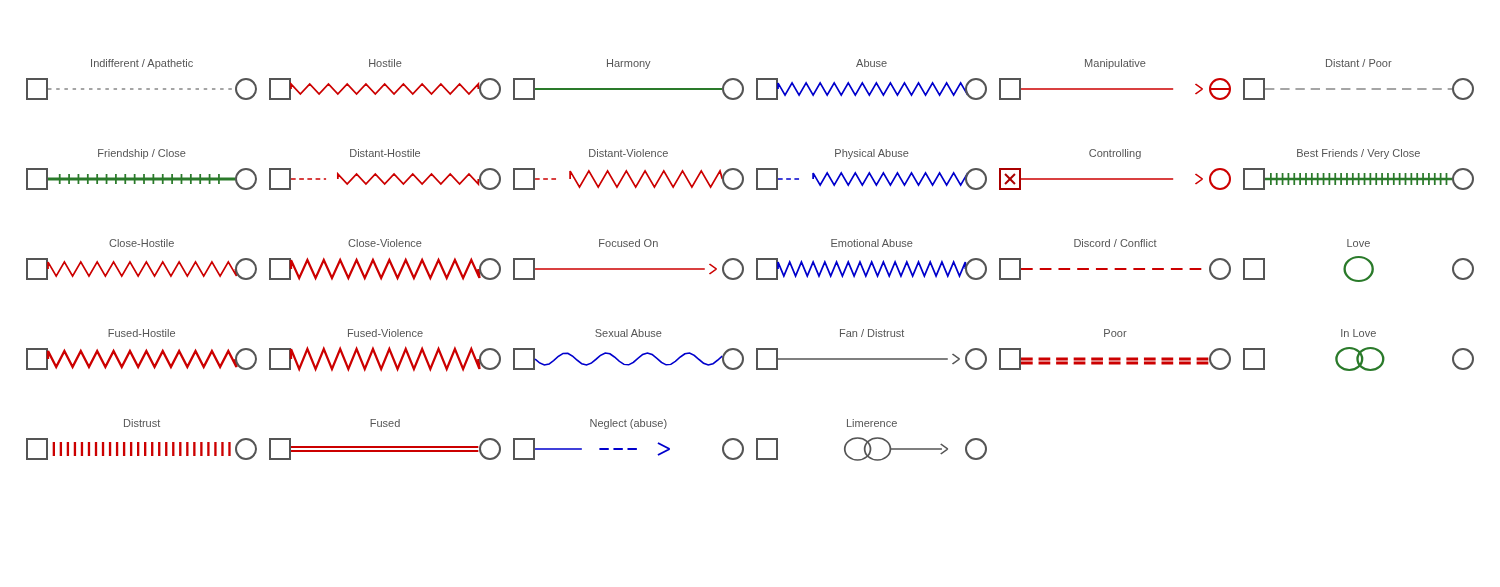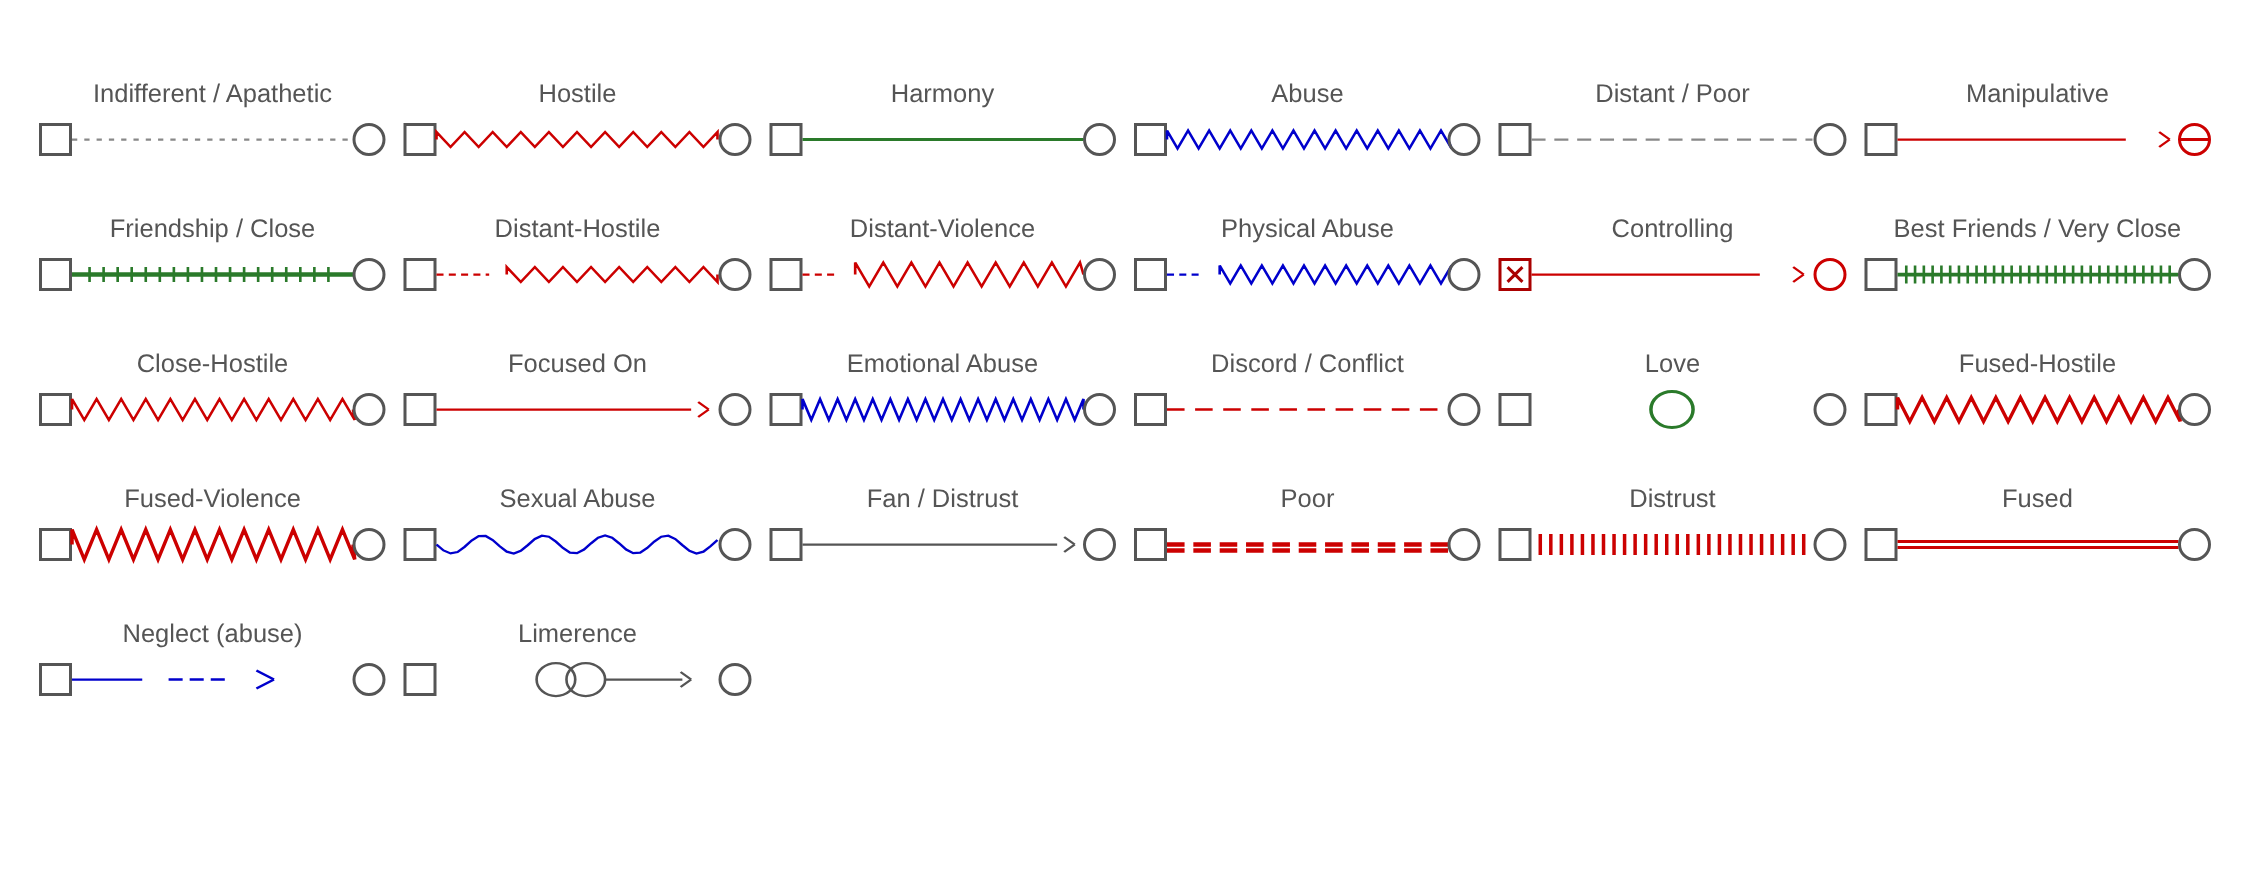--- a/index.html
+++ b/index.html
@@ -26,21 +26,21 @@
     }
     .cell {
       display: flex;
       flex-direction: column;
       align-items: center;
       justify-content: center;
       position: relative;
       padding: 4px 6px;
     }
     .label {
-      font-size: 17px;
+      font-size: 11px;
       color: #555;
       text-align: center;
       margin-bottom: 4px;
       line-height: 1.3;
     }
     .line-container {
       display: flex;
       align-items: center;
       width: 100%;
       position: relative;
@@ -154,38 +154,38 @@
       <div class="label">Abuse</div>
       <div class="line-container">
         <div class="sq"></div>
         <svg class="line-svg" viewBox="0 0 160 30" preserveAspectRatio="none">
           <path d="M0,15 L0,9 L6,21 L12,9 L18,21 L24,9 L30,21 L36,9 L42,21 L48,9 L54,21 L60,9 L66,21 L72,9 L78,21 L84,9 L90,21 L96,9 L102,21 L108,9 L114,21 L120,9 L126,21 L132,9 L138,21 L144,9 L150,21 L156,9 L162,21 L160,15" stroke="#0000cc" stroke-width="1.5" fill="none"></path>
         </svg>
         <div class="circle"></div>
       </div>
     </div>
     <div class="cell">
-      <div class="label">Distant / Poor</div>
-      <div class="line-container">
-        <div class="sq"></div>
-        <svg class="line-svg" viewBox="0 0 160 30" preserveAspectRatio="none">
-          <line x1="0" y1="15" x2="160" y2="15" stroke="#888" stroke-width="1.5" stroke-dasharray="8 5"></line>
-        </svg>
-        <div class="circle"></div>
-      </div>
-    </div>
-    <div class="cell">
       <div class="label">Manipulative</div>
       <div class="line-container">
         <div class="sq"></div>
         <svg class="line-svg" viewBox="0 0 160 30" preserveAspectRatio="none">
           <line x1="0" y1="15" x2="130" y2="15" stroke="#cc0000" stroke-width="1.5"></line>
           <path d="M155,15 L149,10 M155,15 L149,20" stroke="#cc0000" stroke-width="1.5" fill="none"></path>
         </svg>
         <div class="circle-x"></div>
+      </div>
+    </div>
+    <div class="cell">
+      <div class="label">Distant / Poor</div>
+      <div class="line-container">
+        <div class="sq"></div>
+        <svg class="line-svg" viewBox="0 0 160 30" preserveAspectRatio="none">
+          <line x1="0" y1="15" x2="160" y2="15" stroke="#888" stroke-width="1.5" stroke-dasharray="8 5"></line>
+        </svg>
+        <div class="circle"></div>
       </div>
     </div>
     <div class="cell">
       <div class="label">Friendship / Close</div>
       <div class="line-container">
         <div class="sq"></div>
         <svg class="line-svg" viewBox="0 0 160 30" preserveAspectRatio="none">
           <line x1="0" y1="15" x2="160" y2="15" stroke="#2a7a2a" stroke-width="3"></line>
           <line x1="10" y1="10" x2="10" y2="20" stroke="#2a7a2a" stroke-width="1.5"></line>
           <line x1="18" y1="10" x2="18" y2="20" stroke="#2a7a2a" stroke-width="1.5"></line>
@@ -299,20 +299,30 @@
       <div class="label">Close-Hostile</div>
       <div class="line-container">
         <div class="sq"></div>
         <svg class="line-svg" viewBox="0 0 160 30" preserveAspectRatio="none">
           <path d="M0,15 L0,8 L7,22 L14,8 L21,22 L28,8 L35,22 L42,8 L49,22 L56,8 L63,22 L70,8 L77,22 L84,8 L91,22 L98,8 L105,22 L112,8 L119,22 L126,8 L133,22 L140,8 L147,22 L154,8 L161,22 L160,15" stroke="#cc0000" stroke-width="1.5" fill="none"></path>
         </svg>
         <div class="circle"></div>
       </div>
     </div>
     <div class="cell">
+      <div class="label">Close-Violence</div>
+      <div class="line-container">
+        <div class="sq"></div>
+        <svg class="line-svg" viewBox="0 0 160 30" preserveAspectRatio="none">
+          <path d="M0,15 L0,6 L7,24 L14,6 L21,24 L28,6 L35,24 L42,6 L49,24 L56,6 L63,24 L70,6 L77,24 L84,6 L91,24 L98,6 L105,24 L112,6 L119,24 L126,6 L133,24 L140,6 L147,24 L154,6 L161,24 L160,15" stroke="#cc0000" stroke-width="2" fill="none"></path>
+        </svg>
+        <div class="circle"></div>
+      </div>
+    </div>
+    <div class="cell">
       <div class="label">Focused On</div>
       <div class="line-container">
         <div class="sq"></div>
         <svg class="line-svg" viewBox="0 0 160 30" preserveAspectRatio="none">
           <line x1="0" y1="15" x2="145" y2="15" stroke="#cc0000" stroke-width="1.5"></line>
           <path d="M155,15 L149,10 M155,15 L149,20" stroke="#cc0000" stroke-width="1.5" fill="none"></path>
         </svg>
         <div class="circle"></div>
       </div>
     </div>
@@ -387,20 +397,31 @@
         <div class="circle"></div>
       </div>
     </div>
     <div class="cell">
       <div class="label">Poor</div>
       <div class="line-container">
         <div class="sq"></div>
         <svg class="line-svg" viewBox="0 0 160 30" preserveAspectRatio="none">
           <line x1="0" y1="15" x2="160" y2="15" stroke="#cc0000" stroke-width="3" stroke-dasharray="10 5"></line>
           <line x1="0" y1="19" x2="160" y2="19" stroke="#cc0000" stroke-width="3" stroke-dasharray="10 5"></line>
+        </svg>
+        <div class="circle"></div>
+      </div>
+    </div>
+    <div class="cell">
+      <div class="label">In Love</div>
+      <div class="line-container">
+        <div class="sq"></div>
+        <svg class="line-svg" viewBox="0 0 160 30" preserveAspectRatio="none">
+          <circle cx="72" cy="15" r="11" stroke="#2a7a2a" stroke-width="2" fill="none"></circle>
+          <circle cx="90" cy="15" r="11" stroke="#2a7a2a" stroke-width="2" fill="none"></circle>
         </svg>
         <div class="circle"></div>
       </div>
     </div>
     <div class="cell">
       <div class="label">Distrust</div>
       <div class="line-container">
         <div class="sq"></div>
         <svg class="line-svg" viewBox="0 0 160 30" preserveAspectRatio="none">
           <line x1="5" y1="8" x2="5" y2="22" stroke="#cc0000" stroke-width="2"></line>

